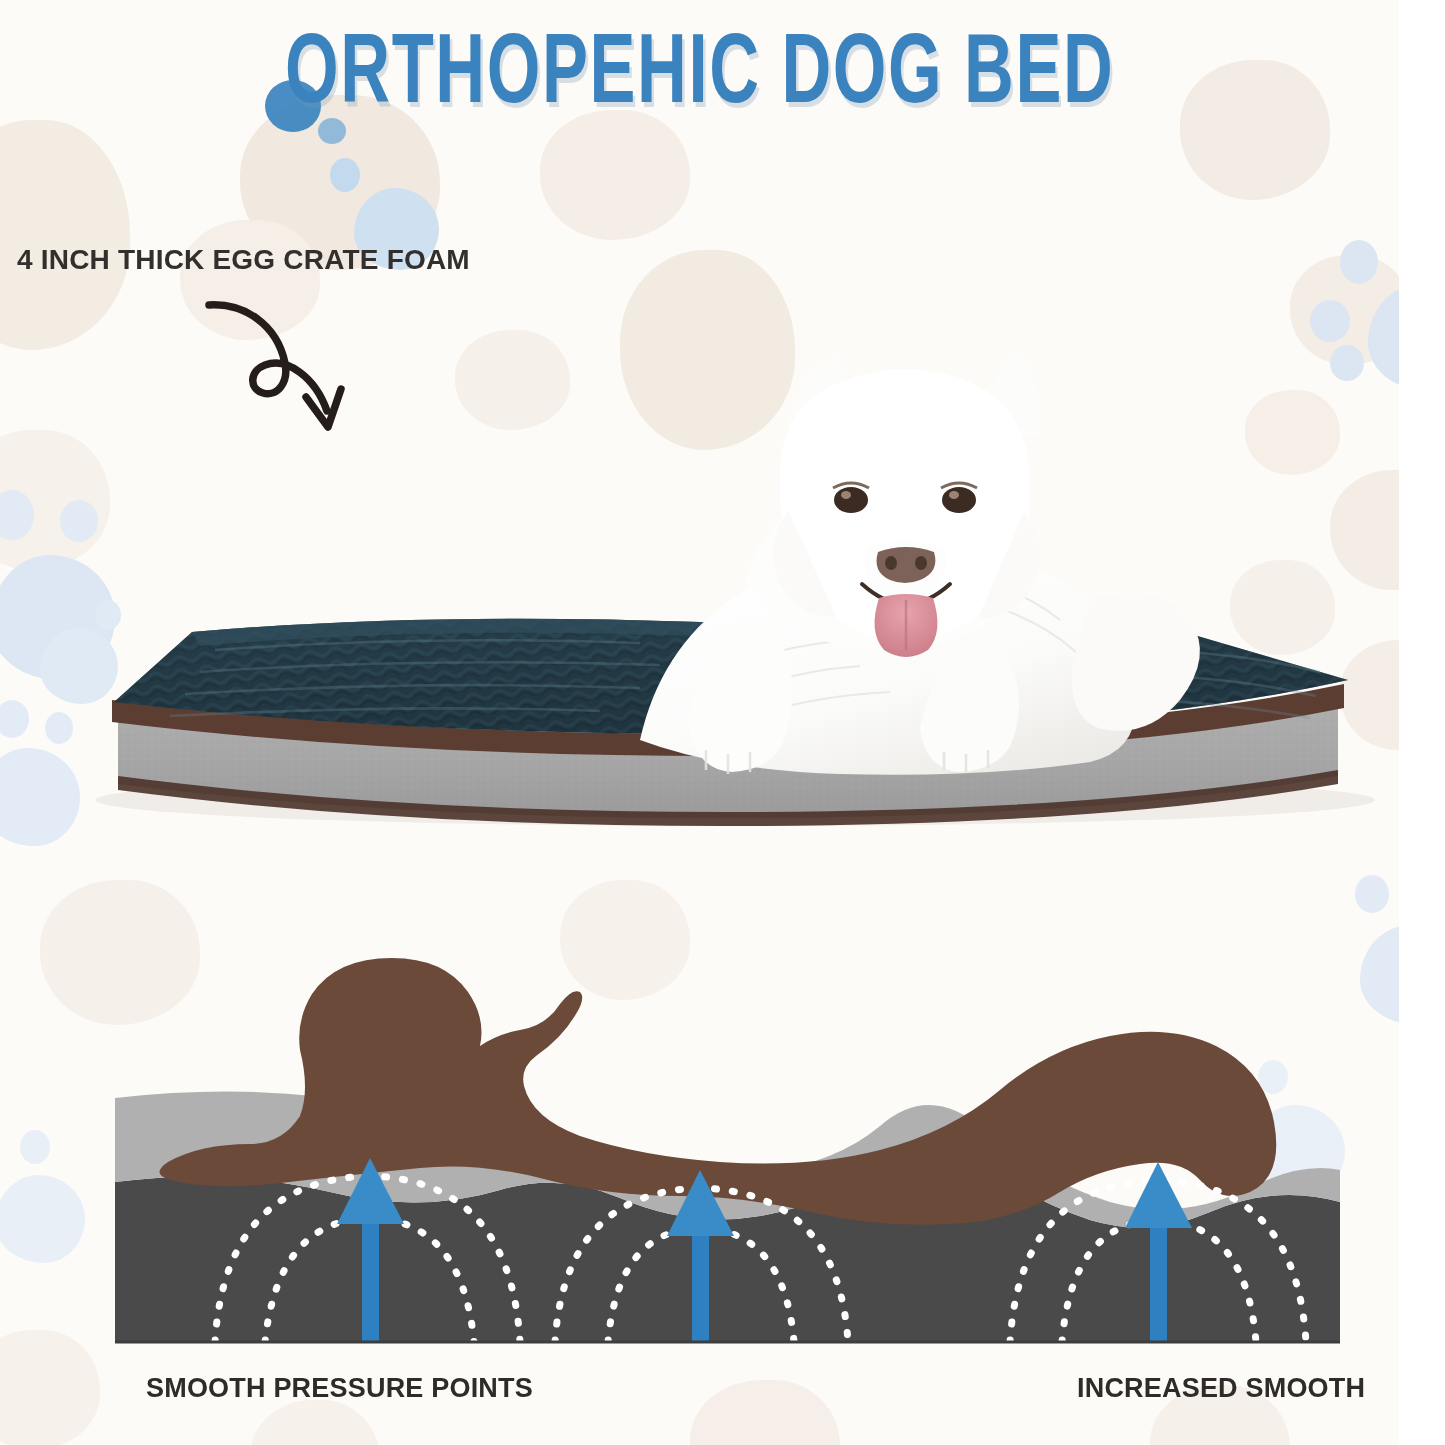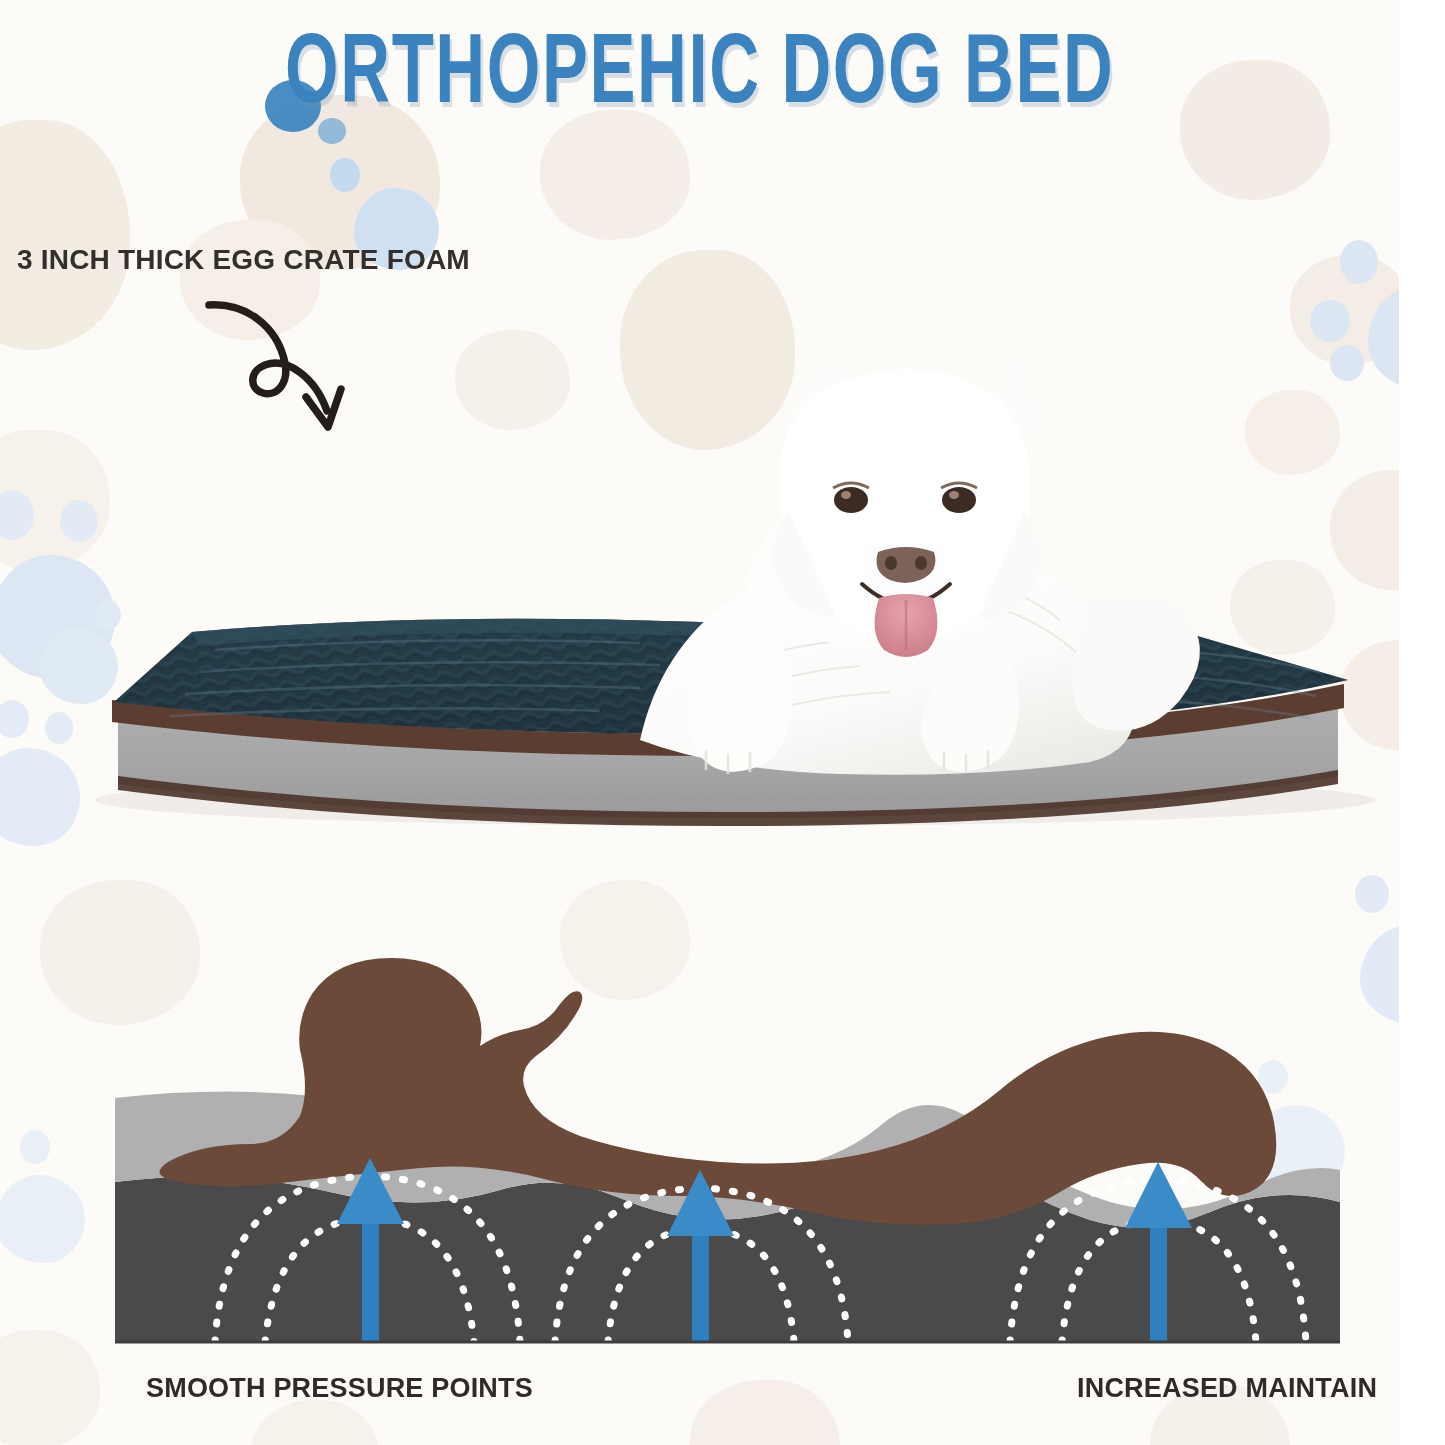--- a/index.html
+++ b/index.html
@@ -209,21 +209,21 @@
     <div class="paw" style="left:40px; top:600px; width:120px; height:120px;">
       <div class="toe" style="left:55px; top:0px;  width:26px; height:30px; background:#dfeaf5;"></div>
       <div class="pad" style="left:0px;  top:28px; width:78px; height:76px; background:#dfeaf5;"></div>
     </div>
   </div>
 
   <div id="title-wrap">
     <div id="page-title">ORTHOPEHIC DOG BED</div>
   </div>
 
-  <div id="foam-label">3 INCH THICK EGG CRATE FOAM</div>
+  <div id="foam-label">4 INCH THICK EGG CRATE FOAM</div>
 
   <svg id="curl-arrow" viewBox="0 0 180 155">
     <path d="M4 20 C 40 18, 72 40, 80 78 C 84 98, 72 112, 58 108 C 44 104, 44 86, 60 80 C 82 72, 110 92, 122 126" fill="none" stroke="#241d19" stroke-width="7.5" stroke-linecap="round"></path>
     <path d="M101 112 L123 142 L136 104" fill="none" stroke="#241d19" stroke-width="7.5" stroke-linecap="round" stroke-linejoin="round"></path>
   </svg>
 
   <svg id="product-scene" viewBox="0 0 1445 650">
     <defs>
       <linearGradient id="bedTopGrad" x1="0" y1="0" x2="0.25" y2="1">
         <stop offset="0%" stop-color="#2b4552"></stop>
@@ -486,15 +486,15 @@
       <g>
         <rect x="1150" y="276" width="17" height="136" fill="#2f80c0"></rect>
         <path d="M1158 232 L1192 298 L1125 298 Z" fill="#3a8cc9"></path>
       </g>
     </g>
 
     <line x1="115" y1="412" x2="1340" y2="412" stroke="#3d3d3d" stroke-width="3"></line>
   </svg>
 
   <div class="bottom-label" id="label-pressure">SMOOTH PRESSURE POINTS</div>
-  <div class="bottom-label" id="label-airflow">INCREASED MAINTAIN</div>
+  <div class="bottom-label" id="label-airflow">INCREASED SMOOTH</div>
 
 </div>
 
 </body></html>

